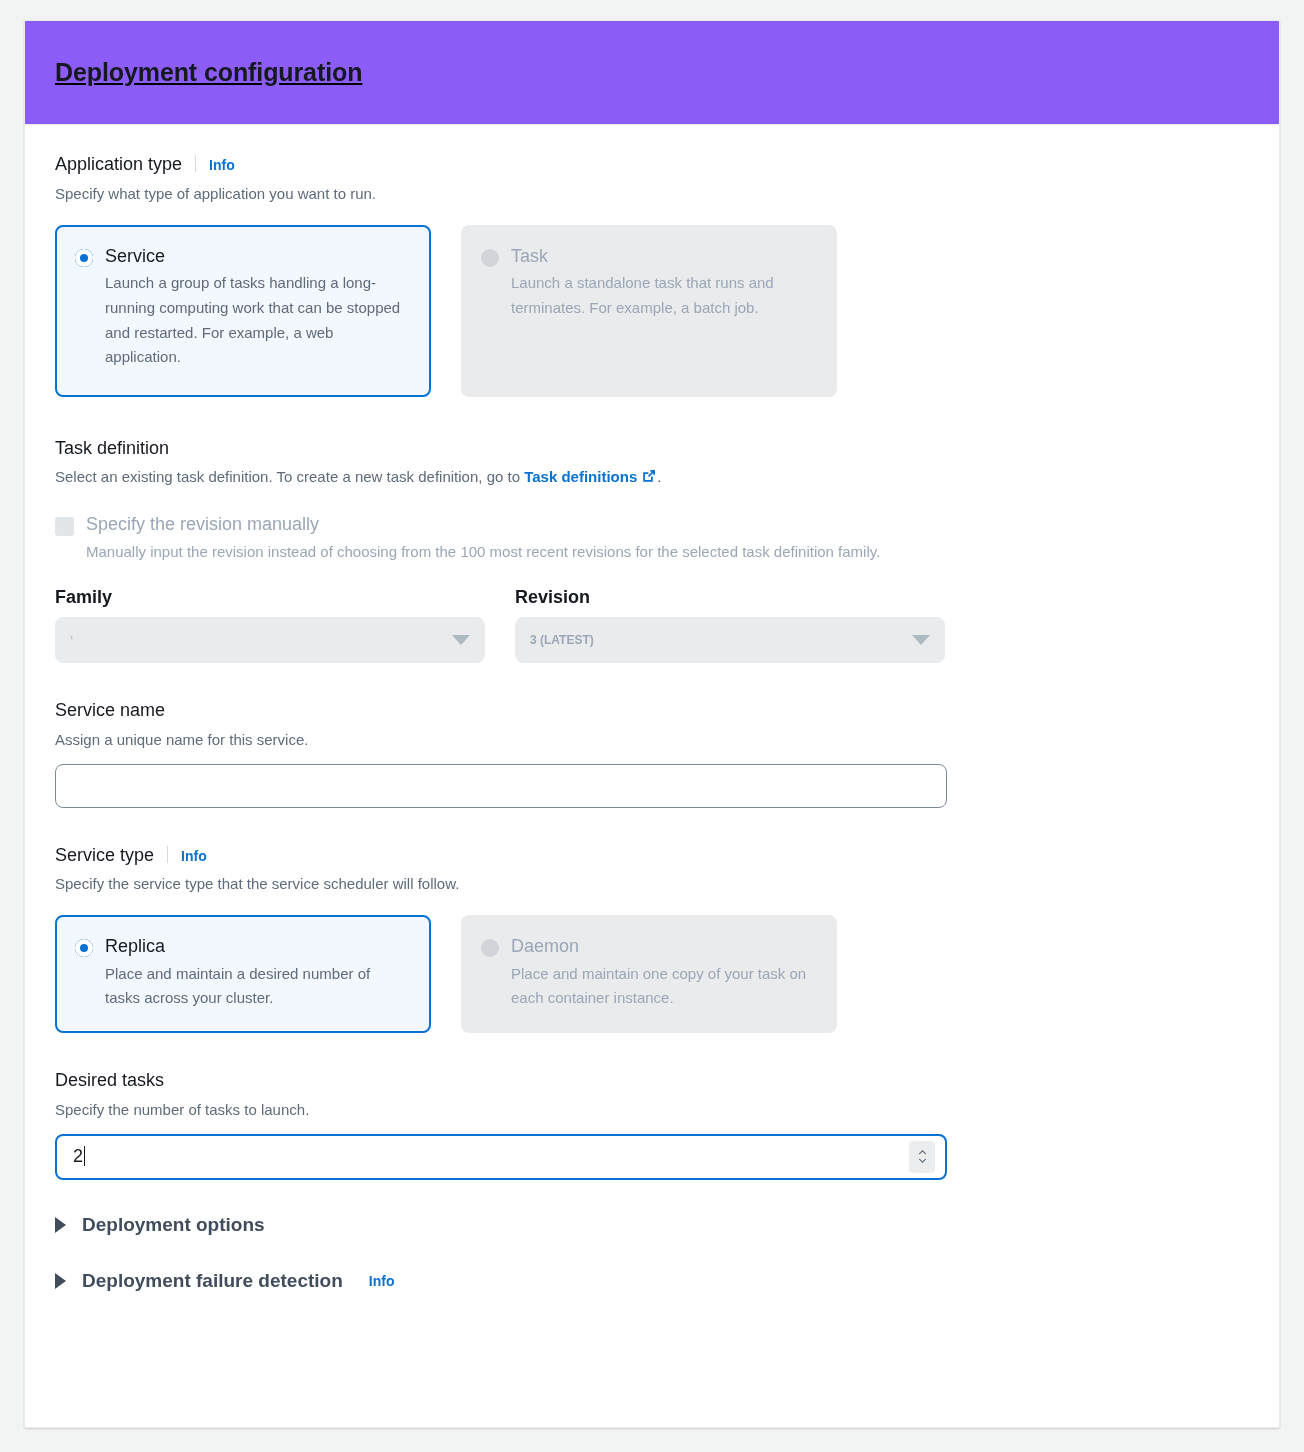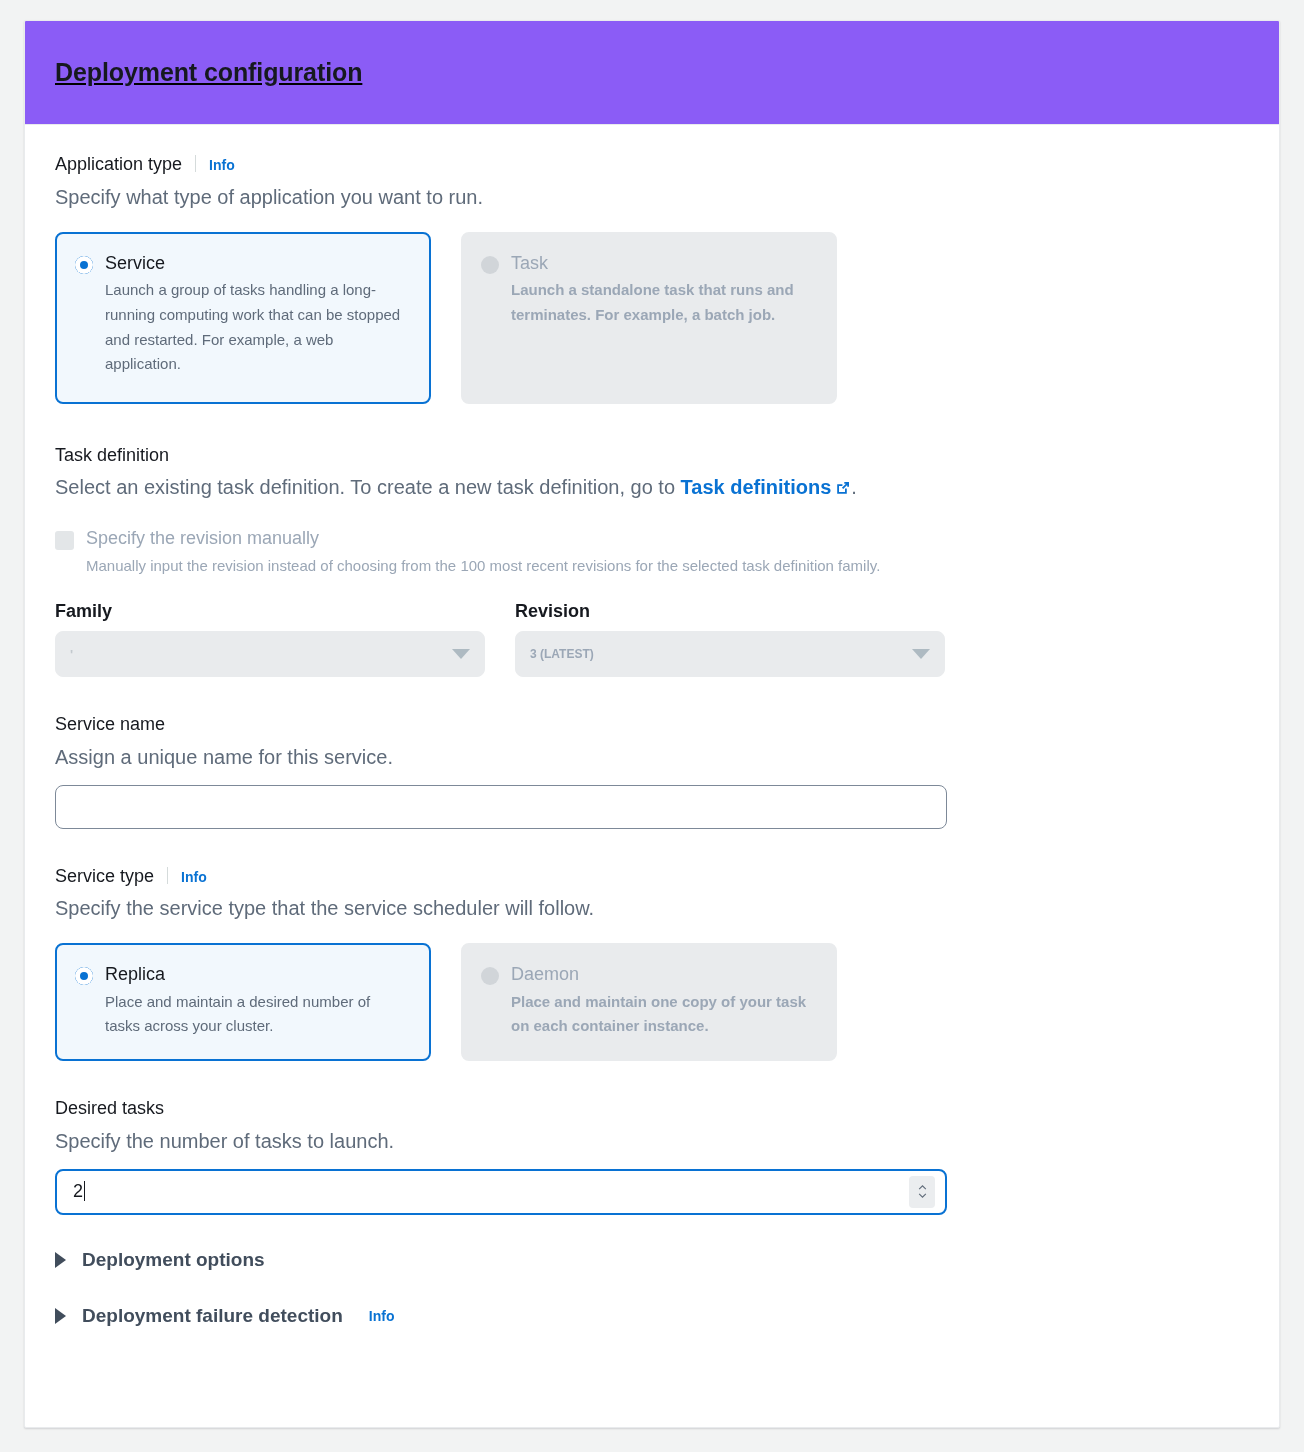--- a/index.html
+++ b/index.html
@@ -81,21 +81,21 @@
     top: 2px;
   }
   .info-link {
     font-size: 14px;
     font-weight: bold;
     color: #0972d3;
     text-decoration: none;
     cursor: pointer;
   }
   .field-desc {
-    font-size: 20px;
+    font-size: 15px;
     color: #5f6b7a;
     margin-top: 7px;
     line-height: 1.4;
   }
   .field-desc a {
     color: #0972d3;
     font-weight: bold;
     text-decoration: none;
   }
 
@@ -151,21 +151,21 @@
     line-height: 1.25;
   }
   .tile.disabled .tile-title { color: #9ba7b6; }
   .tile-desc {
     font-size: 15px;
     color: #5f6b7a;
     line-height: 1.65;
     margin-top: 4px;
     margin-left: 30px;
   }
-  .tile.disabled .tile-desc { color: #9ba7b6; font-weight: bold; }
+  .tile.disabled .tile-desc { color: #9ba7b6; }
   .tile.app-type { height: 172px; }
   .tile.svc-type { height: 118px; }
 
   
   .checkrow {
     display: flex;
     align-items: flex-start;
     gap: 12px;
     margin-top: 24px;
   }

